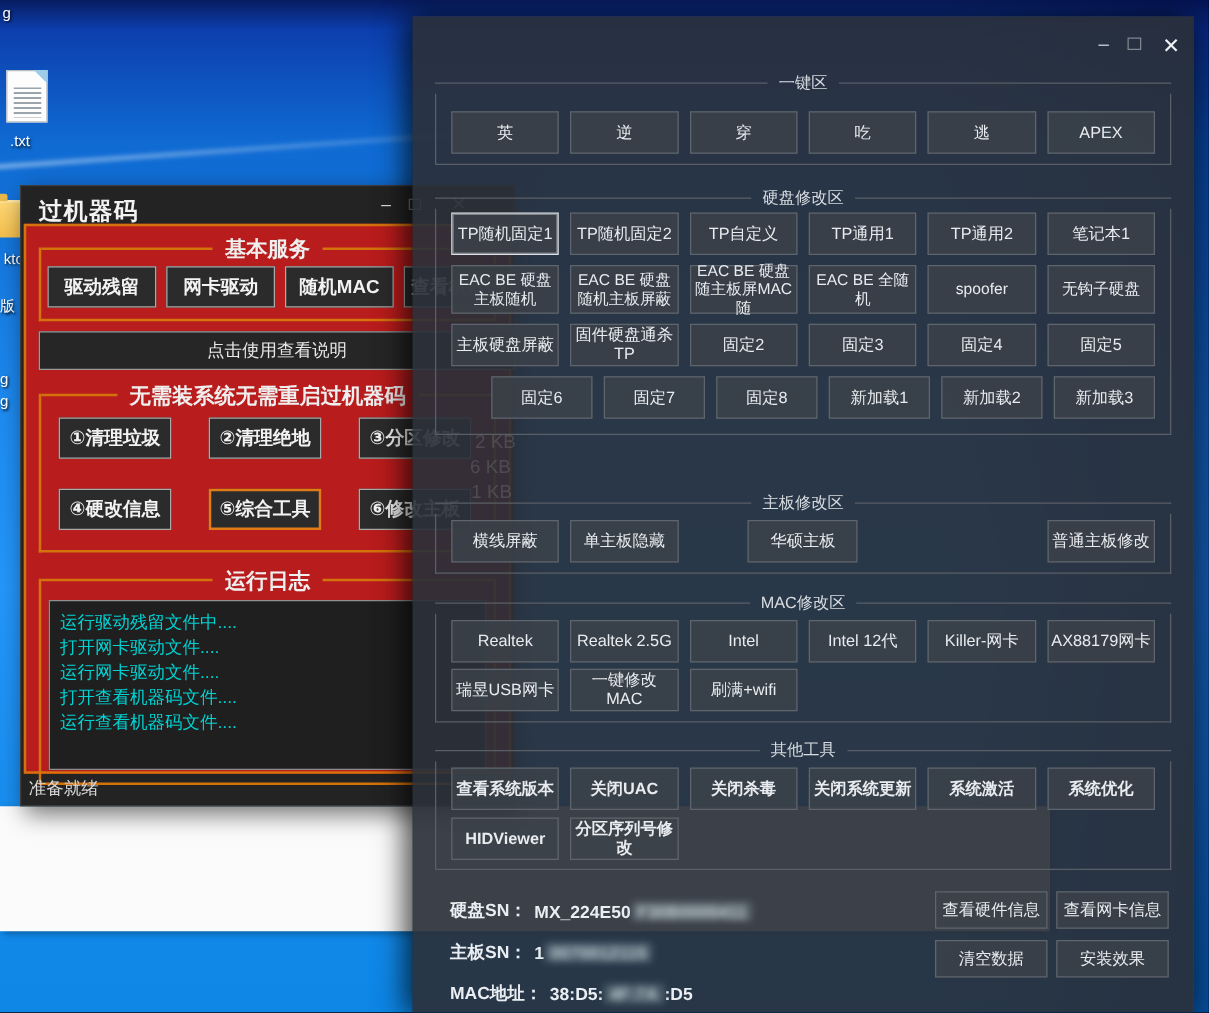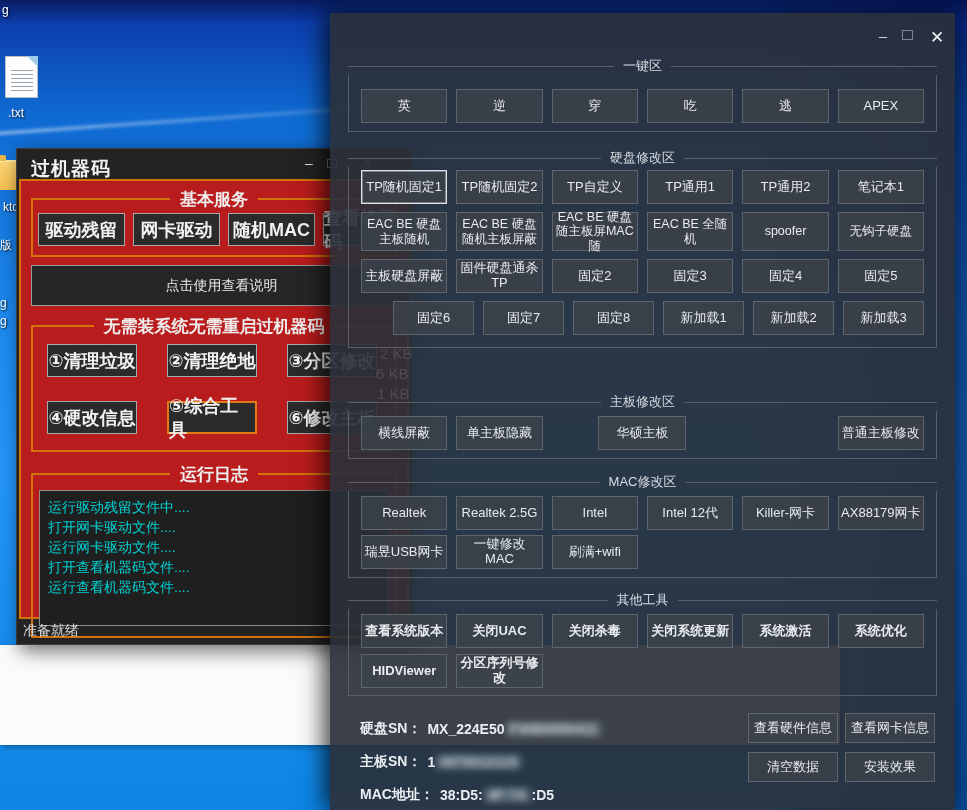--- a/index.html
+++ b/index.html
@@ -26,25 +26,25 @@
   .lwin{position:absolute;left:16px;top:148px;width:396px;height:497px;background:#232323;border:1px solid #3c3c3c;box-shadow:4px 6px 18px rgba(0,0,0,.55);}
   .lwin .tbar{position:relative;height:30px;}
   .lwin .tbar .ttl{position:absolute;left:14px;top:7px;color:#f2f2f2;font-size:19px;font-weight:bold;letter-spacing:1px;}
   .lwin .cbtn{position:absolute;top:6px;font-size:14px;color:#e0e0e0;width:20px;text-align:center;}
   .lwin .frame{position:absolute;left:2px;right:2px;top:30px;height:440px;border:2px solid #d4720c;background:#b91c1c;padding:0 10px;}
   .lgroup{border:2px solid #d4720c;position:relative;}
   .lg-head{display:flex;align-items:center;height:20px;margin:0 2px;}
   .lg-head .ln{flex:1;height:2px;background:#d4720c;}
   .lg-head .cap{padding:0 10px;color:#efefef;font-size:17px;font-weight:bold;}
   .lg-box{border:2px solid #d4720c;border-top:none;margin-top:-11px;padding-top:11px;}
-  .lbtn{background:#2b2b2b;border:1px solid #a9a9a9;color:#f2f2f2;font-size:18px;font-weight:bold;display:flex;align-items:center;justify-content:center;cursor:default;}
+  .lbtn{background:#2b2b2b;border:1px solid #a9a9a9;color:#f2f2f2;font-size:15px;font-weight:bold;display:flex;align-items:center;justify-content:center;cursor:default;}
   .lbtn.sel{border:2px solid #e07b16;}
   .basic-row{display:grid;grid-template-columns:repeat(4,87px);gap:8px;padding:4px 5px 9px 5px;}
   .basic-row .lbtn{height:33px;}
-  .help-btn{margin:8px 0 0 0;width:381px;height:41px;background:#262626;border:1px solid #9a9a9a;color:#e8e8e8;font-size:14px;display:flex;align-items:center;justify-content:center;}
+  .help-btn{margin:8px 0 0 0;width:381px;height:31px;background:#262626;border:1px solid #9a9a9a;color:#e8e8e8;font-size:14px;display:flex;align-items:center;justify-content:center;}
   .steps{display:grid;grid-template-columns:repeat(3,90px);gap:24px 30px;padding:8px 0 16px 14px;}
   .steps .lbtn{height:33px;}
   .logbox{margin:6px 6px 10px 6px;height:136px;background:#1f1f1f;border:1px solid #8f8f8f;padding:6px 8px;overflow:hidden;}
   .logbox div{color:#00d2d2;font-size:14px;line-height:20px;white-space:nowrap;}
   .lstatus{position:absolute;left:6px;bottom:4px;color:#d8d8d8;font-size:14px;}
 
   
   .rwin{position:absolute;left:330px;top:13px;width:625px;height:797px;background:rgba(42,48,58,0.92);box-shadow:-6px 0 22px rgba(0,0,0,.5),0 4px 24px rgba(0,0,0,.5);}
   .rwin .tbar{position:relative;height:40px;}
   .rwin .cap-btn{position:absolute;top:14px;color:#cdd2d8;text-align:center;}

